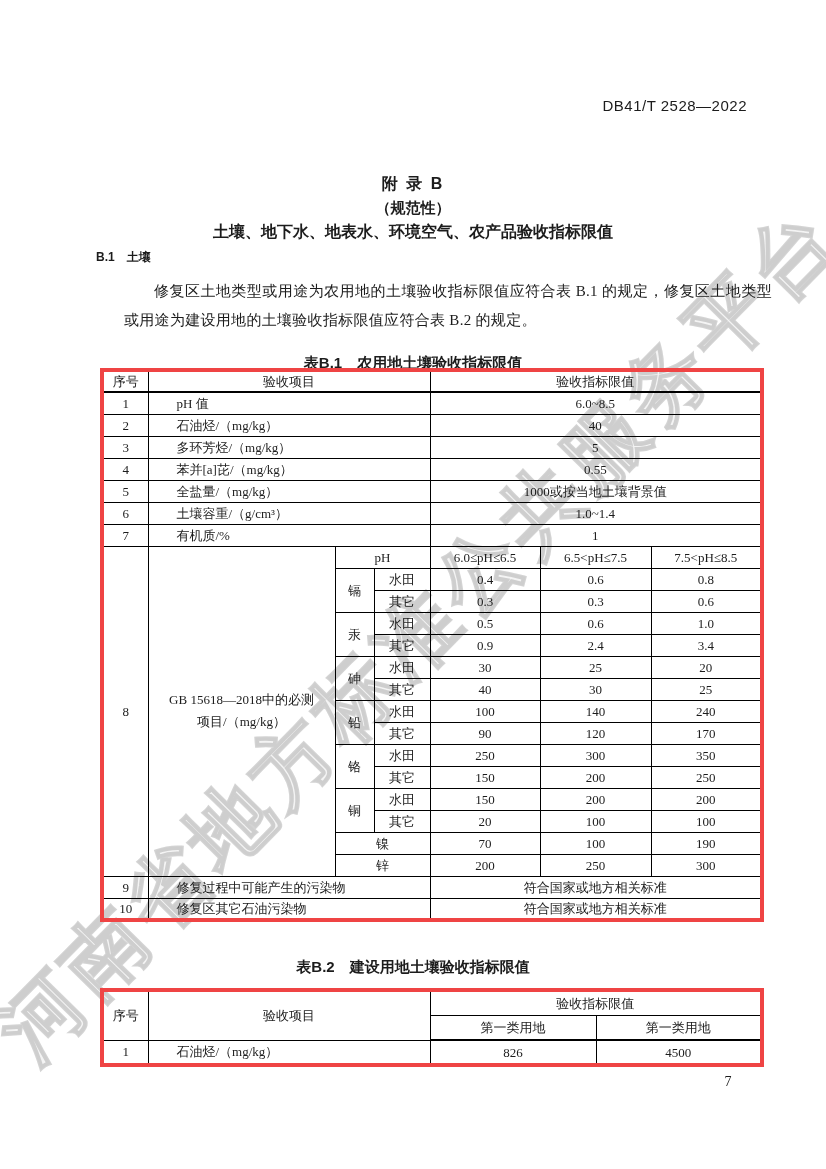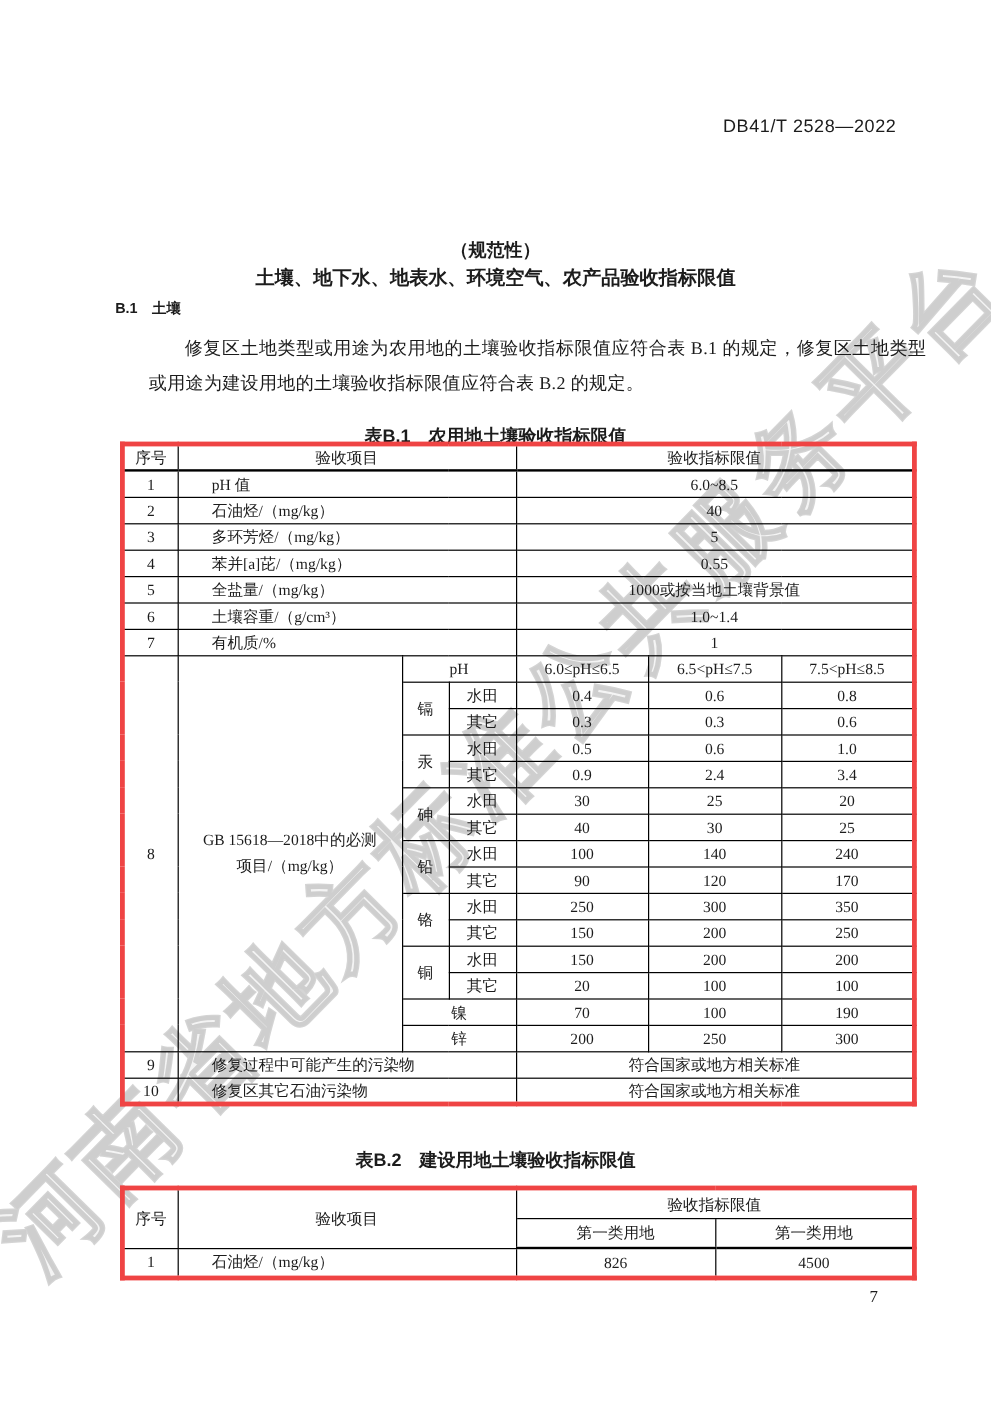--- a/index.html
+++ b/index.html
@@ -122,20 +122,21 @@
 </style>
 </head>
 <body>
 
 <div class="page">
 
   <div class="watermark">河南省地方标准公共服务平台</div>
 
   <div class="doc-number">DB41/T 2528—2022</div>
 
+  <div class="heading-center appendix-title">附 录 B</div>
   <div class="heading-center appendix-subtitle">（规范性）</div>
   <div class="heading-center appendix-subject">土壤、地下水、地表水、环境空气、农产品验收指标限值</div>
 
   <div class="section-heading">B.1　土壤</div>
   <div class="body-paragraph">修复区土地类型或用途为农用地的土壤验收指标限值应符合表 B.1 的规定，修复区土地类型或用途为建设用地的土壤验收指标限值应符合表 B.2 的规定。</div>
 
   <div class="table-title b1-title">表B.1　农用地土壤验收指标限值</div>
 
   <table class="std b1">
     <colgroup>

